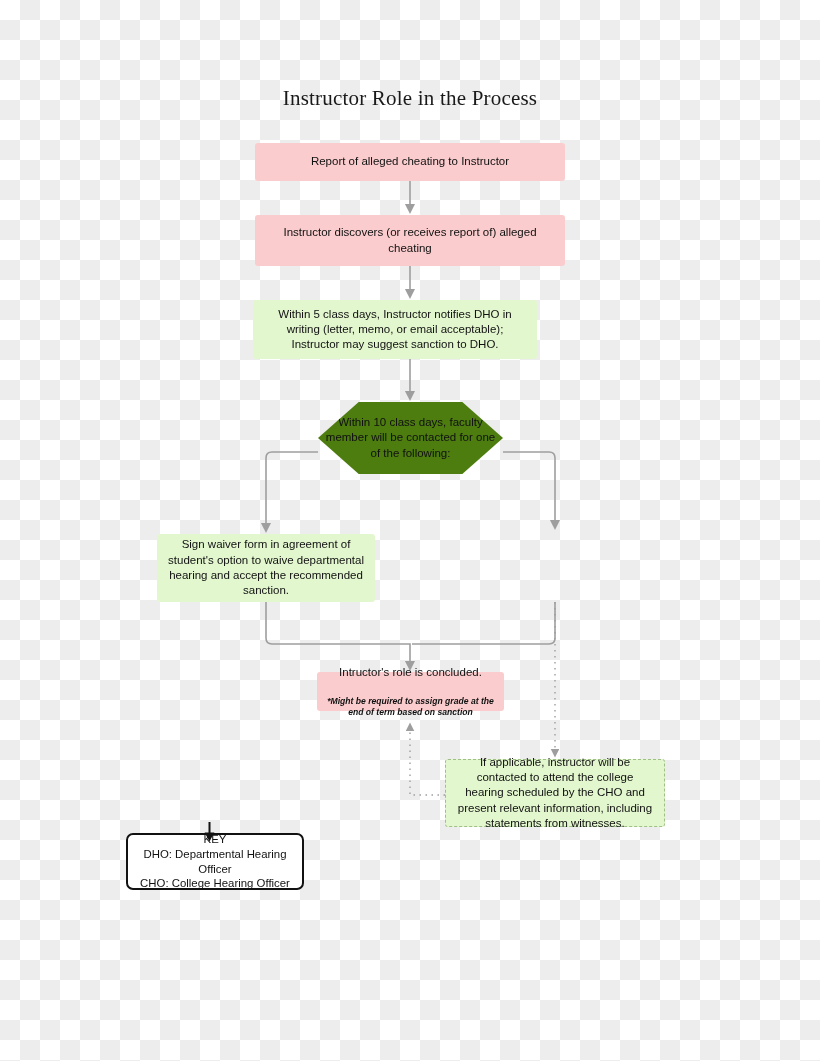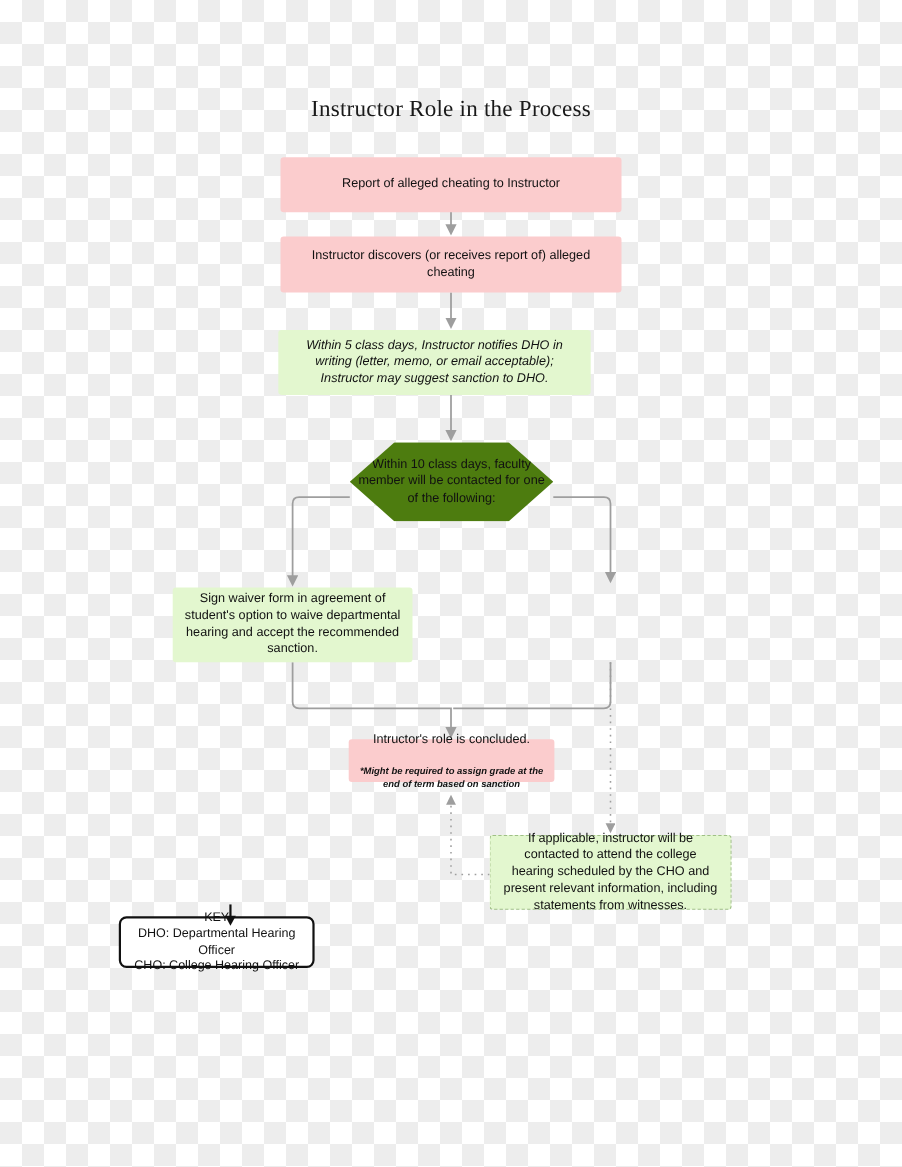--- a/index.html
+++ b/index.html
@@ -75,43 +75,43 @@
     width: 820px;
     text-align: center;
     font-family: "Liberation Serif", serif;
     font-size: 21px;
     color: #1a1a1a;
     letter-spacing: 0.2px;
     z-index: 5;
   }
 
   
-  #n-report      { left: 255px; top: 143px; width: 310px; height: 50px; }
+  #n-report      { left: 255px; top: 143px; width: 310px; height: 38px; }
   #n-discovers   { left: 255px; top: 215px; width: 310px; height: 51px; }
-  #n-notify      { left: 253px; top: 300px; width: 284px; height: 59px; font-style: italic; }
+  #n-notify      { left: 253px; top: 300px; width: 284px; height: 59px; }
 
   #n-decision {
     left: 318px; top: 402px; width: 185px; height: 72px;
     background: #4d7c0f;
     clip-path: polygon(0% 50%, 22% 0%, 78% 0%, 100% 50%, 78% 100%, 22% 100%);
     font-size: 11.5px;
     z-index: 4;
   }
   #n-decision .inner { padding: 0 6px; }
 
   #n-waiver      { left: 157px; top: 534px; width: 218px; height: 68px; }
   #n-attend      { left: 443px; top: 531px; width: 220px; height: 71px; }
   #n-concluded   { left: 317px; top: 672px; width: 187px; height: 39px; }
   #n-college     { left: 445px; top: 759px; width: 220px; height: 68px; }
 
   
   #n-key {
     position: absolute;
-    left: 108px; top: 833px;
-    width: 178px; height: 47px;
+    left: 126px; top: 833px;
+    width: 178px; height: 57px;
     box-sizing: border-box;
     background: #ffffff;
     border: 2px solid #111111;
     border-radius: 7px;
     display: flex;
     align-items: center;
     justify-content: center;
     text-align: center;
     font-size: 11.4px;
     line-height: 1.28;

